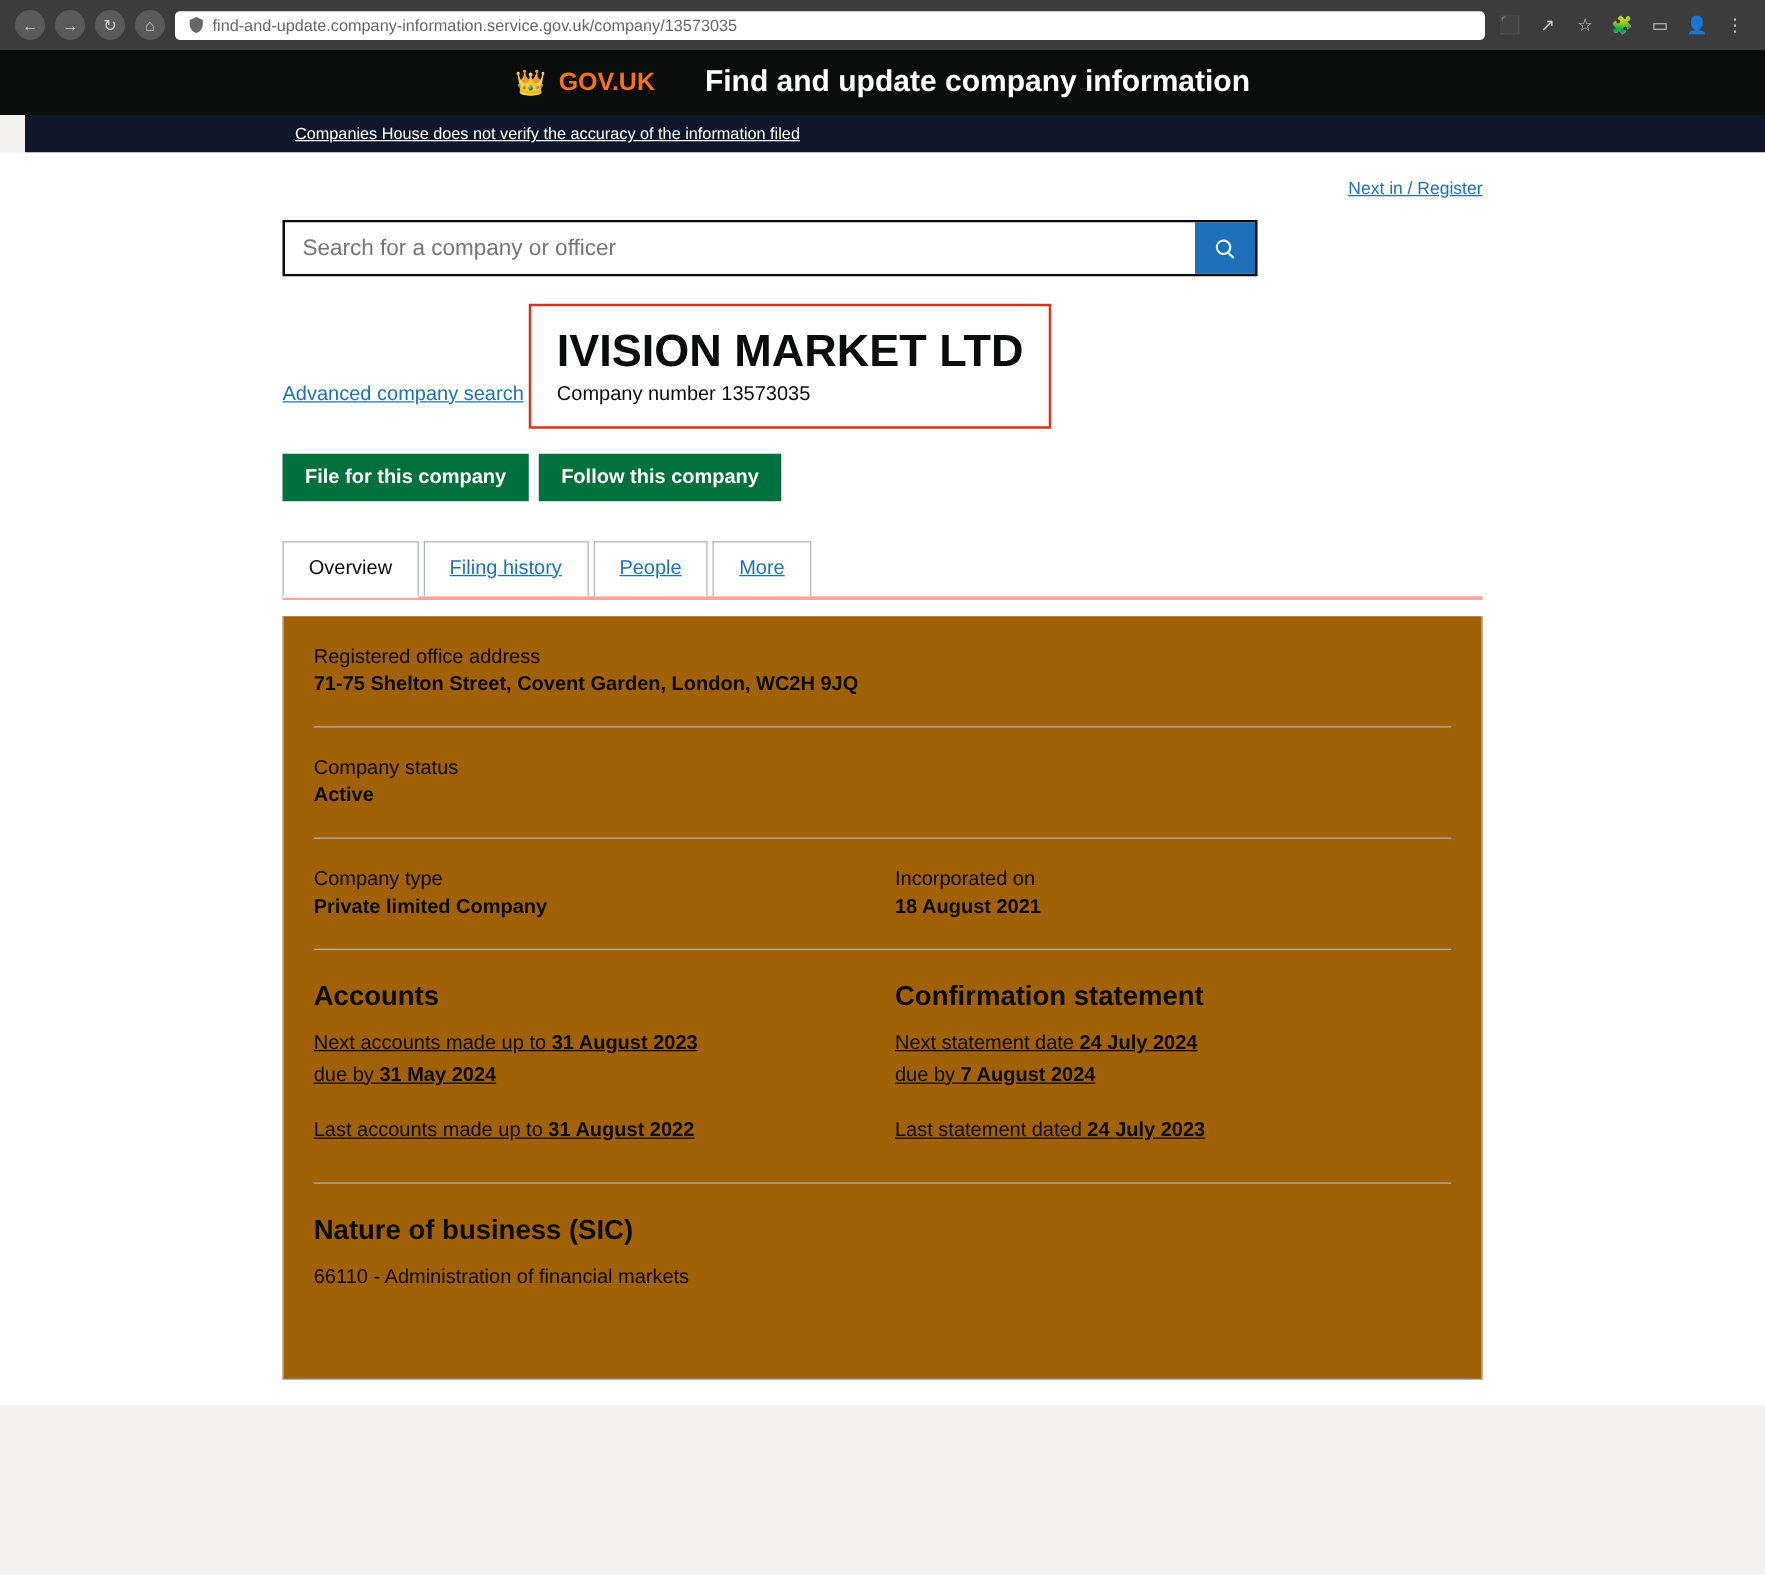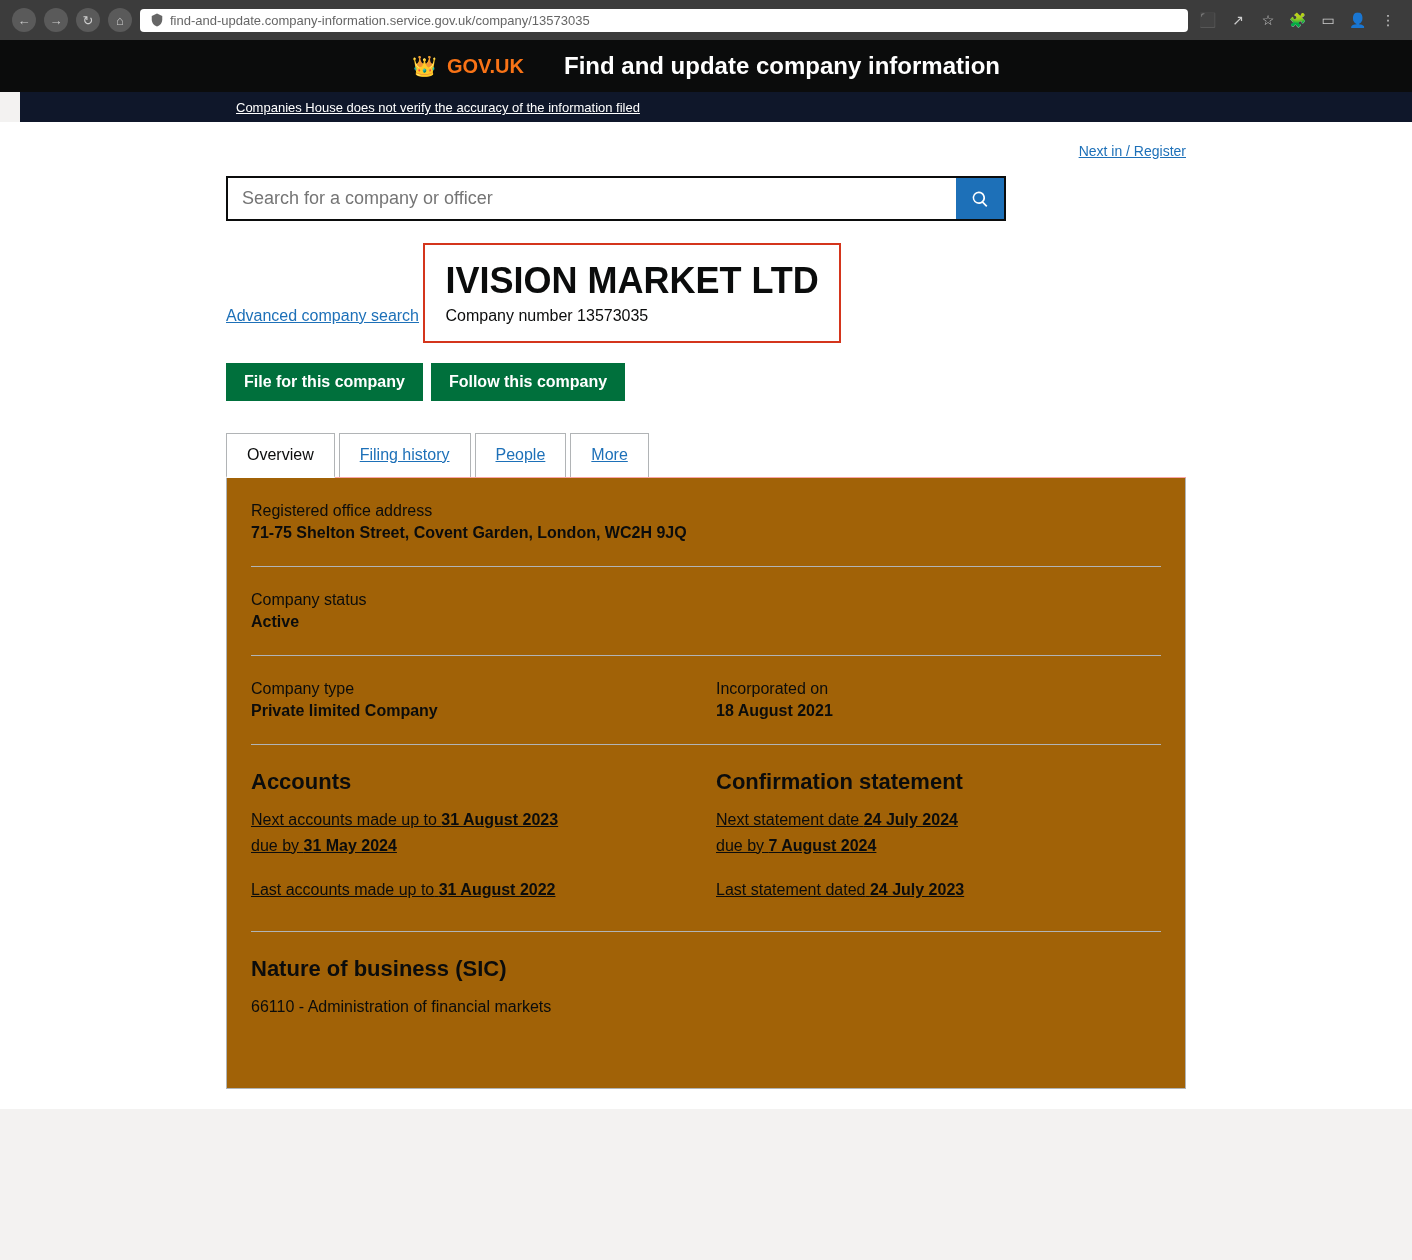--- a/index.html
+++ b/index.html
@@ -120,22 +120,22 @@
     }
     .btn-green {
       background: #00703c; color: white; border: none; padding: 10px 18px;
       font-size: 16px; font-weight: bold; cursor: pointer; text-decoration: none;
       display: inline-block;
     }
 
     
     .tabs-container { margin-bottom: 0; }
     .tabs-list {
-      display: flex; list-style: none; border-bottom: 1px solid #fca5a5;
-      margin-bottom: 0;
+      display: flex; list-style: none; border-bottom: 3px solid #fca5a5;
+      margin-bottom: 13px;
     }
     .tab-item {
       padding: 12px 20px; cursor: pointer; font-size: 16px; color: #0b0c0c;
       border: 1px solid #b1b4b6; border-bottom: none; margin-right: 4px;
       background: white; text-decoration: none;
     }
     .tab-item.active {
       border-bottom: 2px solid white; font-weight: normal;
       margin-bottom: -1px; z-index: 1; position: relative;
     }

